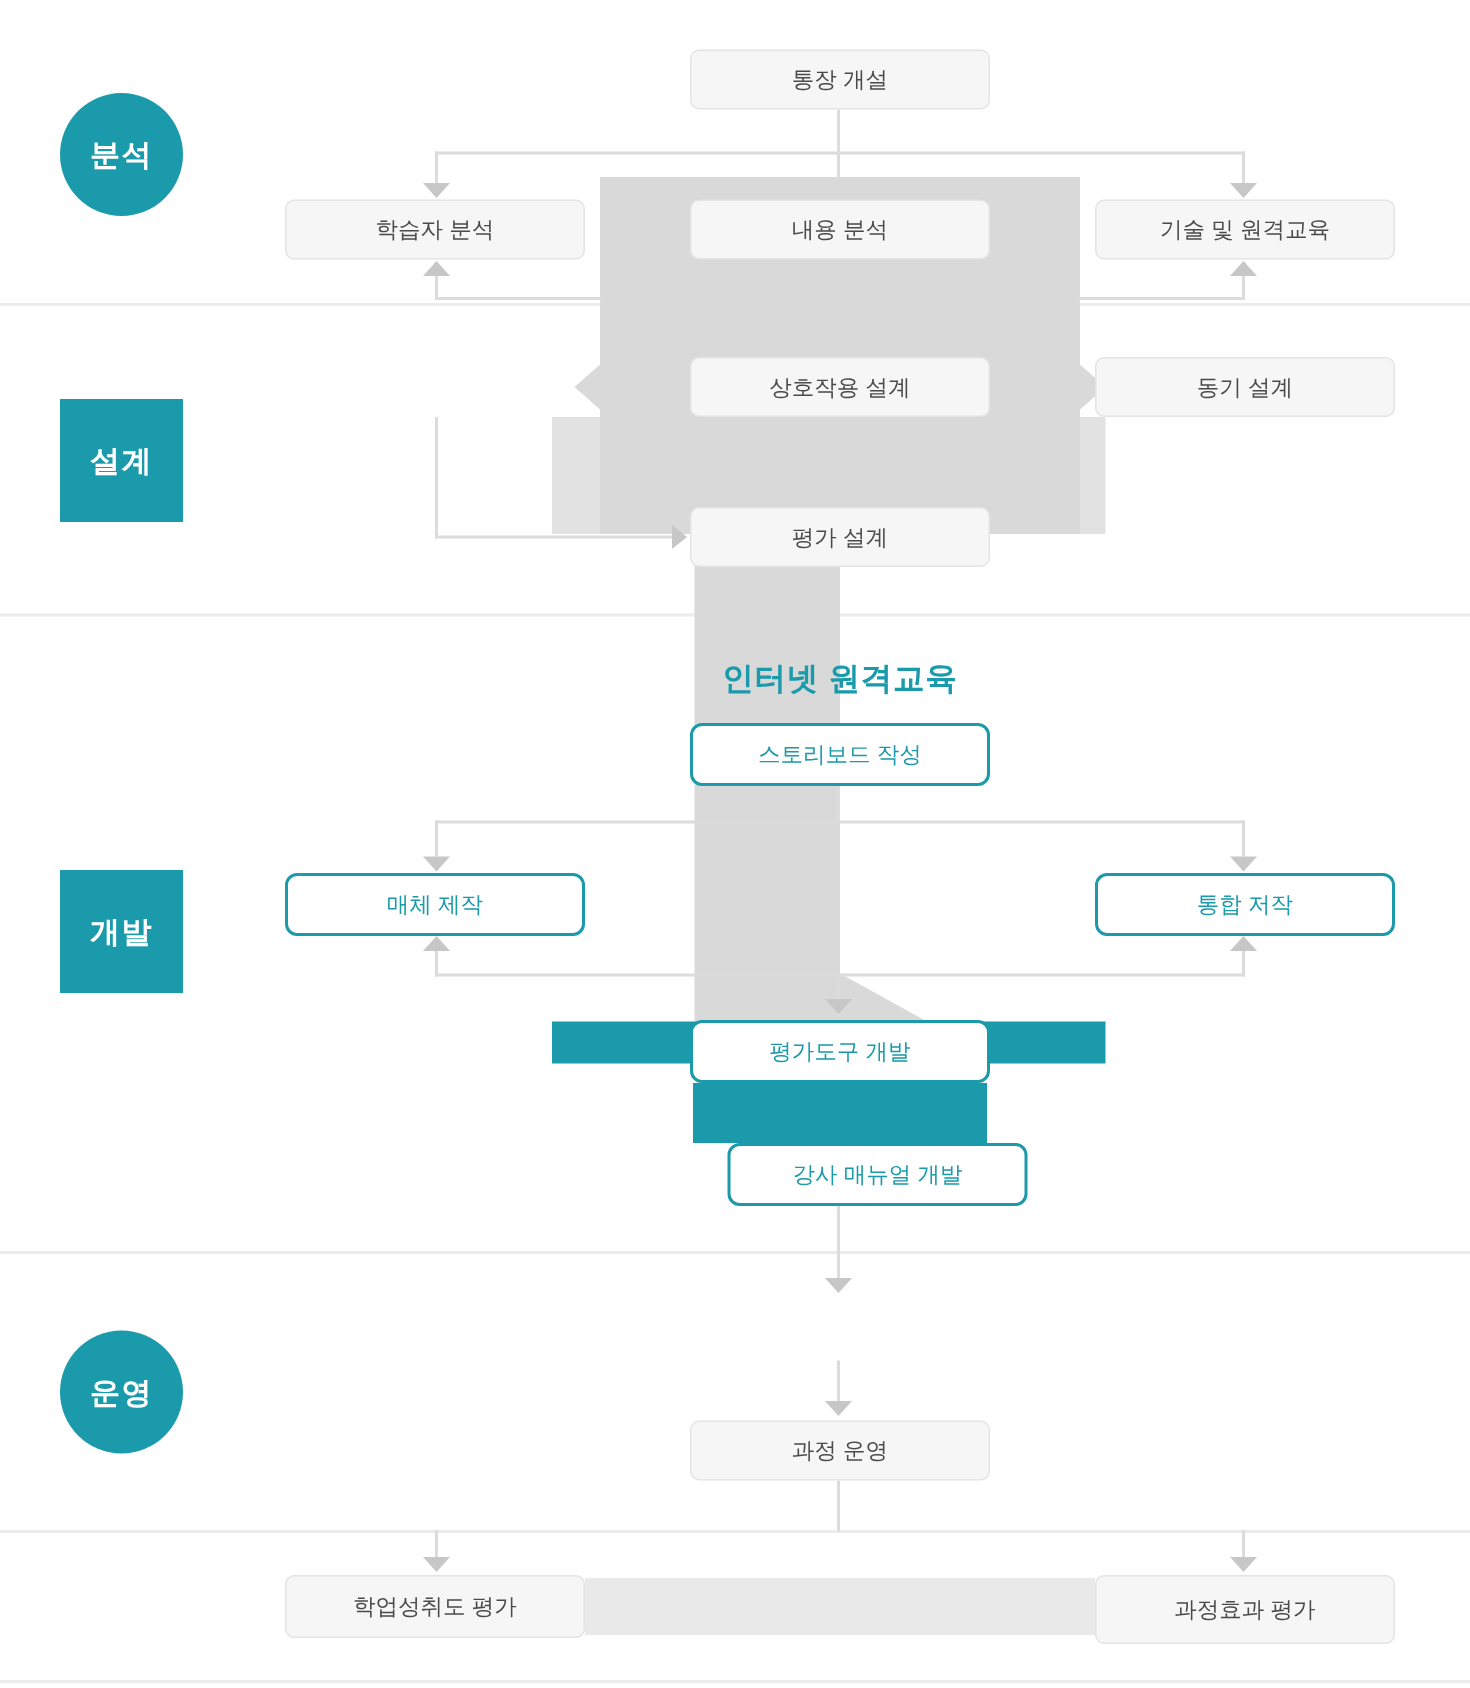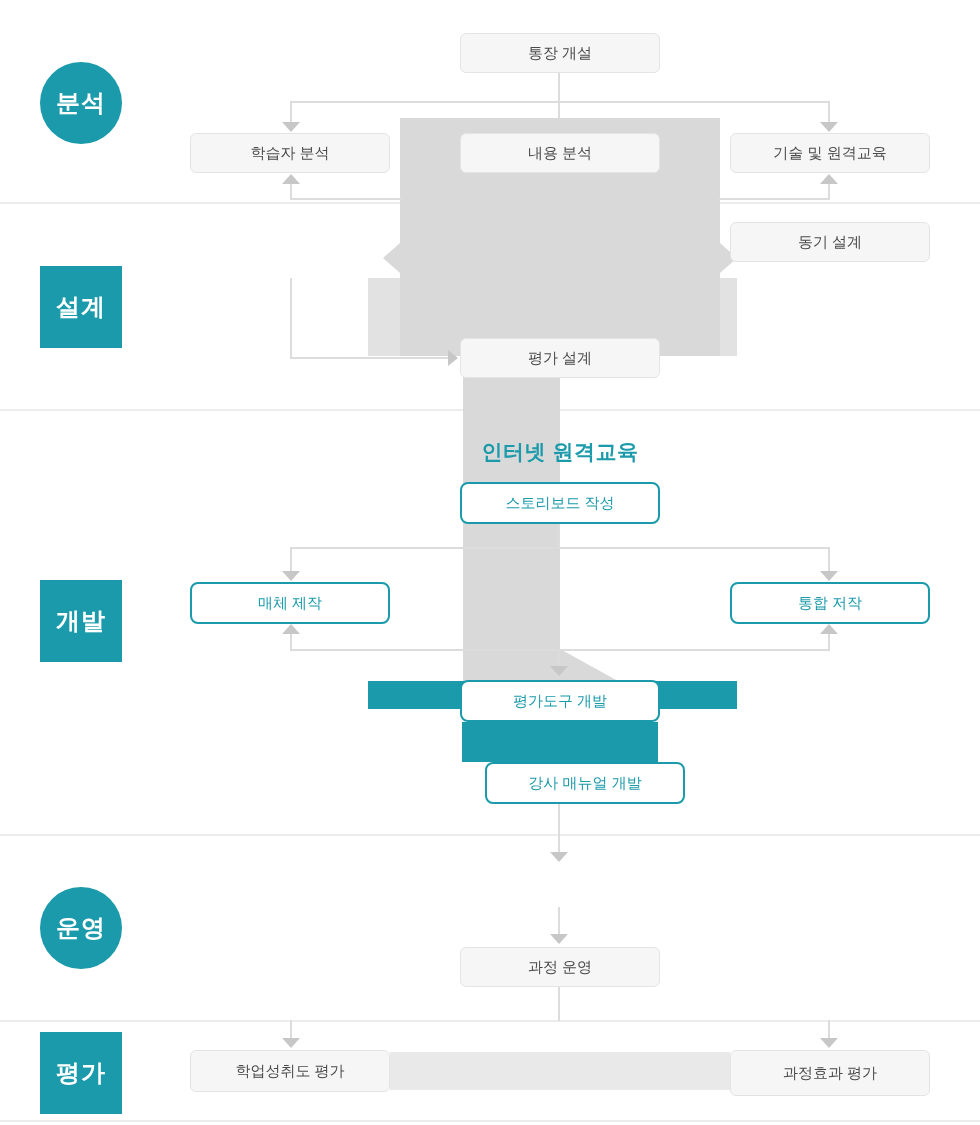--- a/index.html
+++ b/index.html
@@ -27,21 +27,21 @@
     z-index:4;white-space:nowrap;
   }
   .box-teal{
     background:#ffffff;border:2px solid #1a9aaa;border-radius:8px;color:#1a9aaa;height:42px;
   }
   .teal-band{position:absolute;background:#1a9aaa;z-index:3;}
   .gray-band{position:absolute;background:#e9e9e9;z-index:2;}
   
   .stage{
     position:absolute;left:40px;width:82px;height:82px;background:#1a9aaa;color:#ffffff;
-    display:flex;align-items:center;justify-content:center;font-size:24px;font-weight:600;
+    display:flex;align-items:center;justify-content:center;font-size:20px;font-weight:600;
     z-index:4;letter-spacing:1px;
   }
   .stage.circle{border-radius:50%;}
   
   .center-title{
     position:absolute;left:360px;top:438px;width:400px;text-align:center;
     color:#1a9aaa;font-size:21px;font-weight:bold;z-index:4;letter-spacing:0.5px;
   }
 </style>
 </head>
@@ -115,30 +115,28 @@
     </div>
   <div class="stage" style="top:266px">
       <span>설계</span>
     </div>
   <div class="stage" style="top:580px">
       <span>개발</span>
     </div>
   <div class="stage circle" style="top:887px">
       <span>운영</span>
     </div>
-  <div class="stage" style="top:1032px">
-      <span>평가</span>
-    </div>
 
   <div class="box" style="left:460px;top:33px">통장 개설</div>
   <div class="box" style="left:190px;top:133px">학습자 분석</div>
   <div class="box" style="left:460px;top:133px">내용 분석</div>
   <div class="box" style="left:730px;top:133px">기술 및 원격교육</div>
 
-  <div class="box" style="left:730px;top:222px">동기 설계</div>
+  <div class="box" style="left:460px;top:238px">상호작용 설계</div>
+  <div class="box" style="left:730px;top:238px">동기 설계</div>
   <div class="box" style="left:460px;top:338px">평가 설계</div>
 
   <div class="center-title">인터넷 원격교육</div>
 
   <div class="box box-teal" style="left:460px;top:482px">스토리보드 작성</div>
   <div class="box box-teal" style="left:190px;top:582px">매체 제작</div>
   <div class="box box-teal" style="left:730px;top:582px">통합 저작</div>
   <div class="box box-teal" style="left:460px;top:680px">평가도구 개발</div>
   <div class="box box-teal" style="left:485px;top:762px">강사 매뉴얼 개발</div>
 

